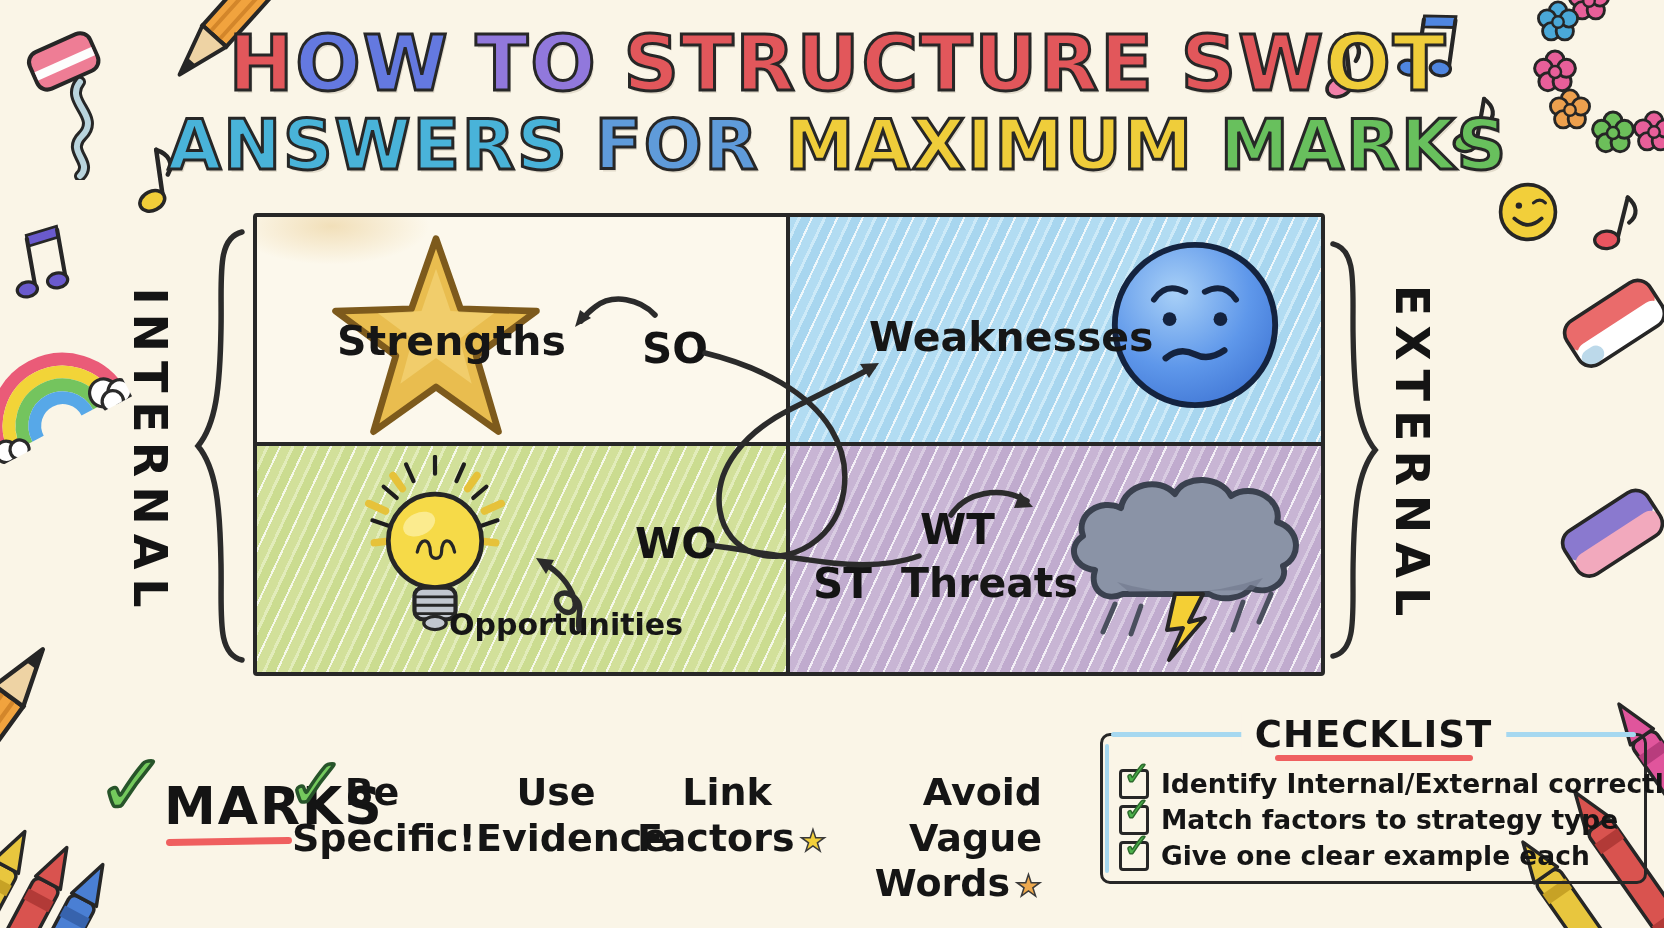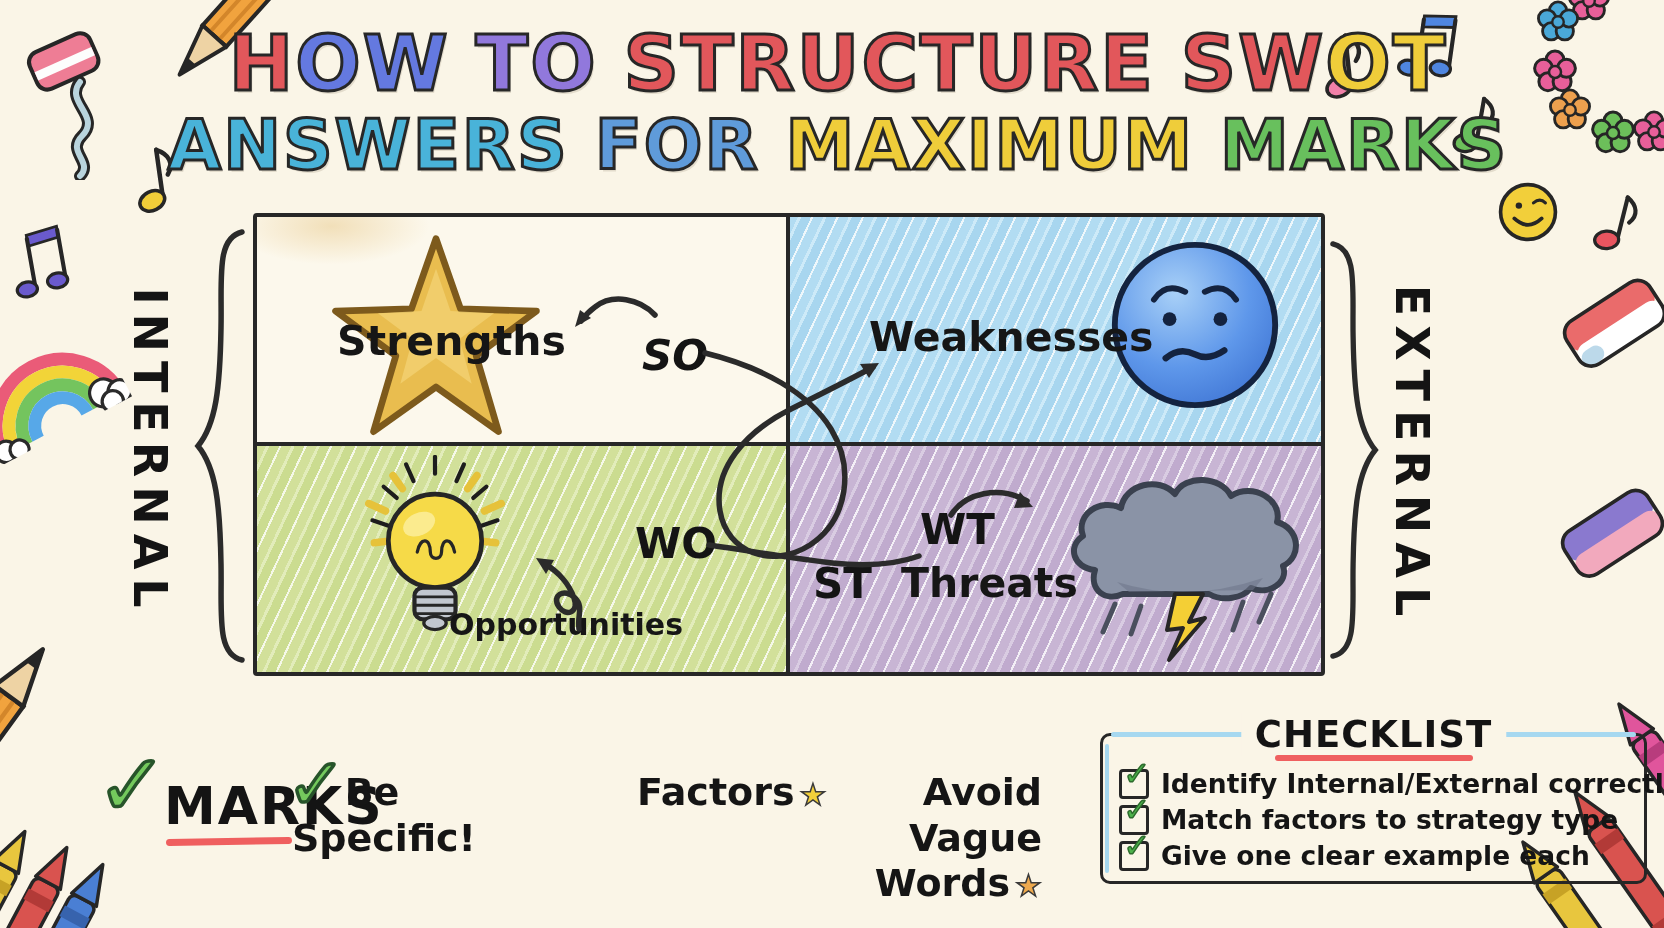--- a/index.html
+++ b/index.html
@@ -379,21 +379,21 @@
           <path d="M186 150 L176 178"></path>
             <path d="M214 142 L202 170"></path>
         </g>
         <path d="M38 118 C16 116 10 94 26 84 C18 62 44 46 64 56 C68 32 102 24 118 42 C128 22 164 24 174 44 C196 30 226 48 220 70 C242 76 246 104 226 114 C232 130 212 144 194 136 C186 146 166 150 152 142 L66 142 C48 150 32 138 38 118 Z" fill="#8a93a6" stroke="#3a414f" stroke-width="6" stroke-linejoin="round"></path>
         <path d="M60 130 Q130 152 206 126 L196 138 L72 140 Z" fill="#6d7488" opacity="0.55"></path>
         <polygon points="118,142 146,142 132,170 148,166 112,208 126,176 110,178" fill="#f4cf35" stroke="#262626" stroke-width="4" stroke-linejoin="round"></polygon>
       </svg>
     </div>
     <div class="qlabel" style="left:644px;top:342px;width:165px;font-size:41px;">Threats</div>
 
-    <div class="strat" style="left:385px;top:114px;font-style:italic;">SO</div>
+    <div class="strat" style="left:385px;top:107px;">SO</div>
     <div class="strat" style="left:378px;top:302px;">WO</div>
     <div class="strat" style="left:663px;top:288px;">WT</div>
     <div class="strat" style="left:556px;top:342px;">ST</div>
 
     <svg class="abs" style="left:0;top:0;pointer-events:none;" width="1064" height="455" viewBox="0 0 1064 455">
       <g fill="none" stroke="#2b2b2b" stroke-width="5.5" stroke-linecap="round">
         <path d="M398 98 C383 82 356 76 338 90 C331 95 327 100 324 104"></path>
         <path d="M448 136 C505 150 552 176 574 212 C597 250 592 302 553 328 C515 352 470 336 463 294 C456 252 488 215 534 192 C566 176 596 161 616 150"></path>
         <path d="M452 328 C500 335 540 342 575 346 C612 350 640 347 662 339"></path>
         <path d="M694 298 C708 276 742 268 770 284"></path>
@@ -424,21 +424,26 @@
 
   <div class="check" style="left:96px;top:742px;font-size:86px;">✓</div>
   <div class="tips-heading" style="left:164px;top:776px;">MARKS</div>
   <div class="tips-underline" style="left:166px;top:838px;width:126px;"></div>
   <div class="check" style="left:286px;top:748px;font-size:72px;">✓</div>
 
   <div class="tip-col" style="left:292px;top:770px;width:160px;">
     <div>Be</div>
     <div><span>Specific!</span></div>
   </div>
+  <div class="tip-col" style="left:476px;top:770px;width:160px;">
+    <div>Use</div>
+    <div><span>Evidence</span></div>
+  </div>
   <div class="tip-col" style="left:637px;top:770px;width:180px;">
+    <div>Link</div>
     <div><span>Factors</span><span class="tip-star" style="color:#f2cf3a;">★</span></div>
   </div>
   <div class="tip-col" style="left:822px;top:770px;width:220px;text-align:right;">
     <div>Avoid Vague</div>
     <div><span>Words</span><span class="tip-star" style="color:#eda94e;">★</span></div>
   </div>
 
   <div class="checklist">
     <div class="cl-title">CHECKLIST</div>
     <div class="cl-underline"></div>

